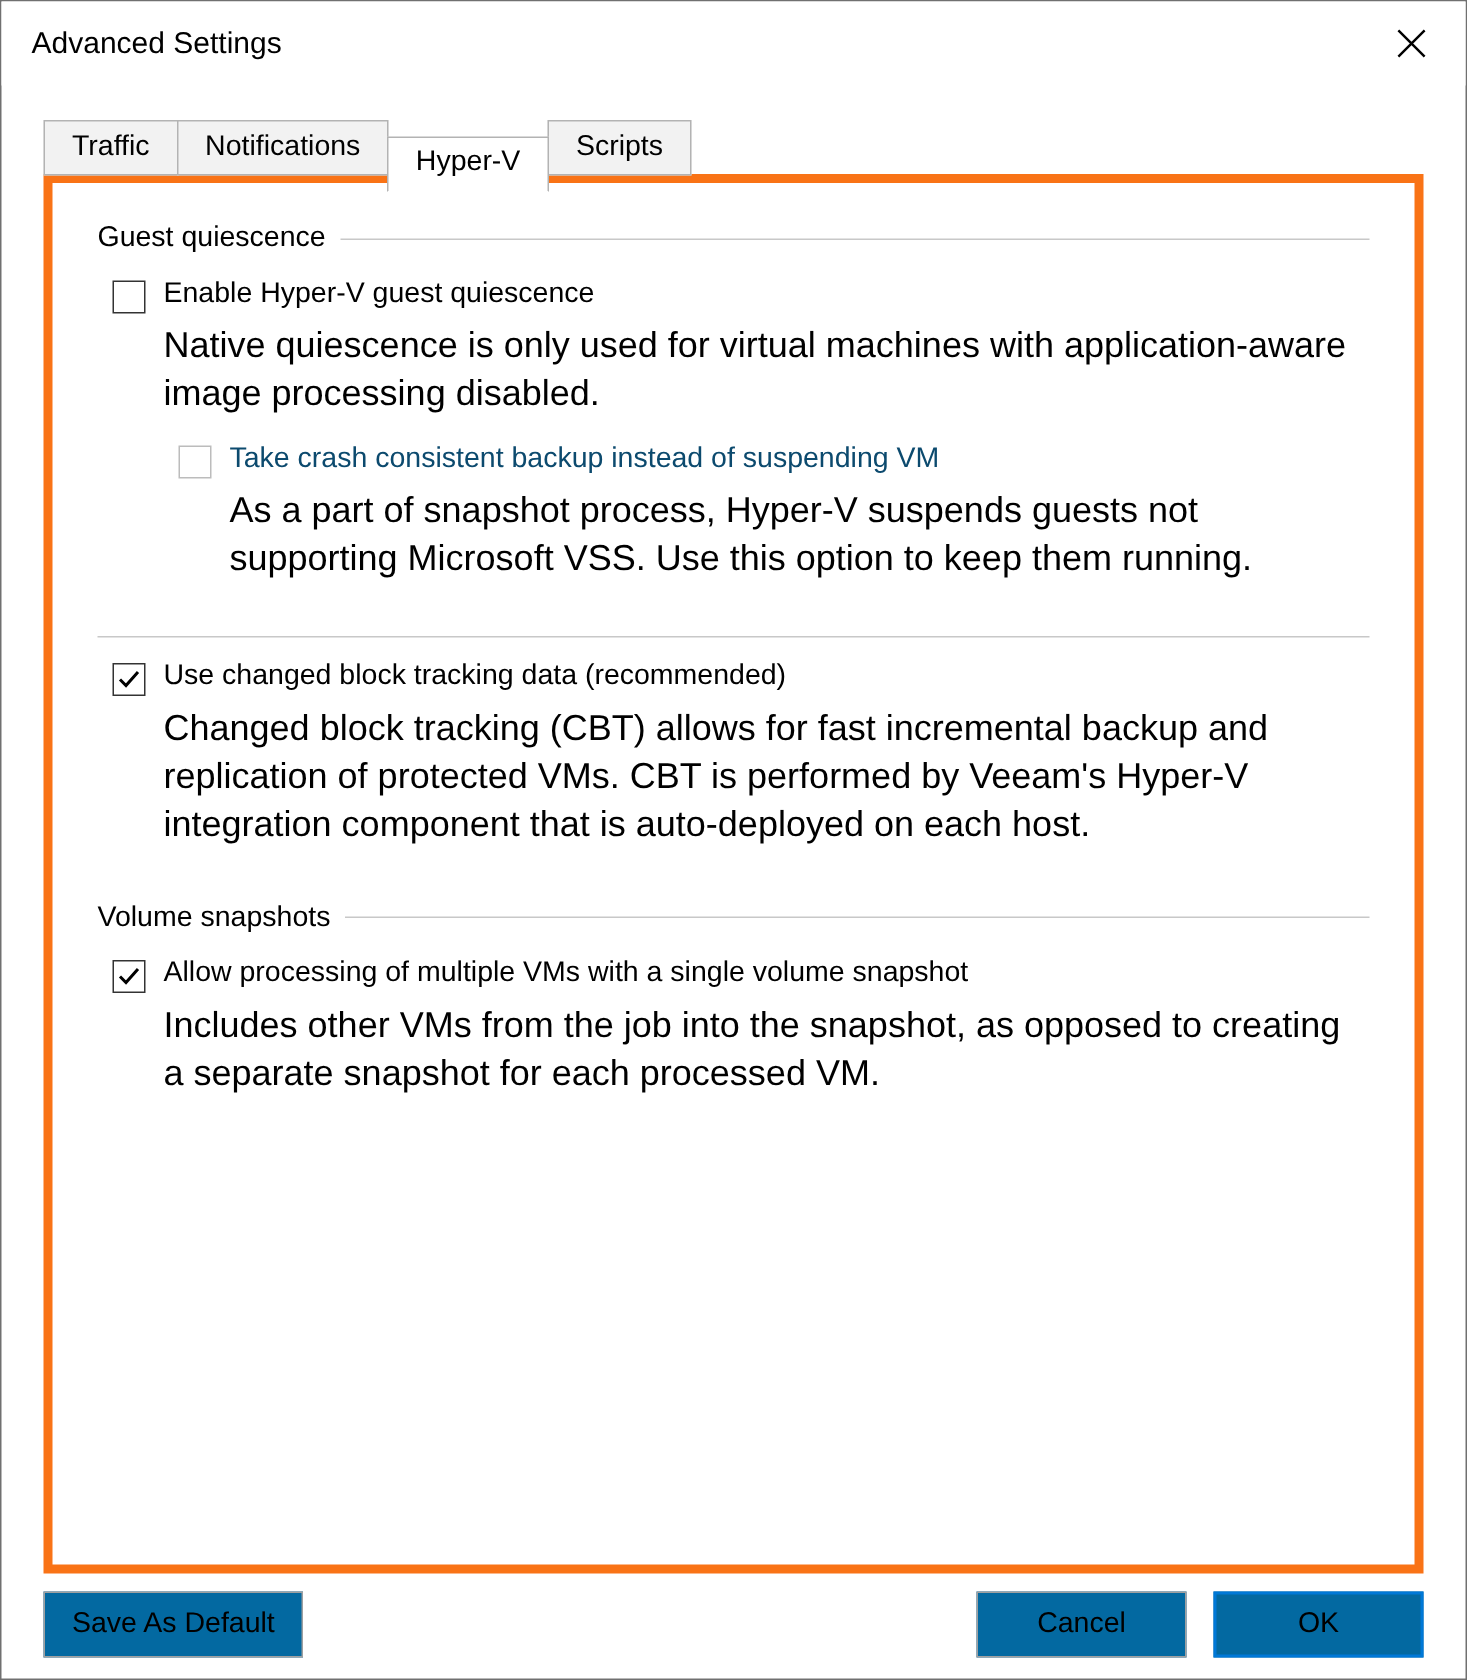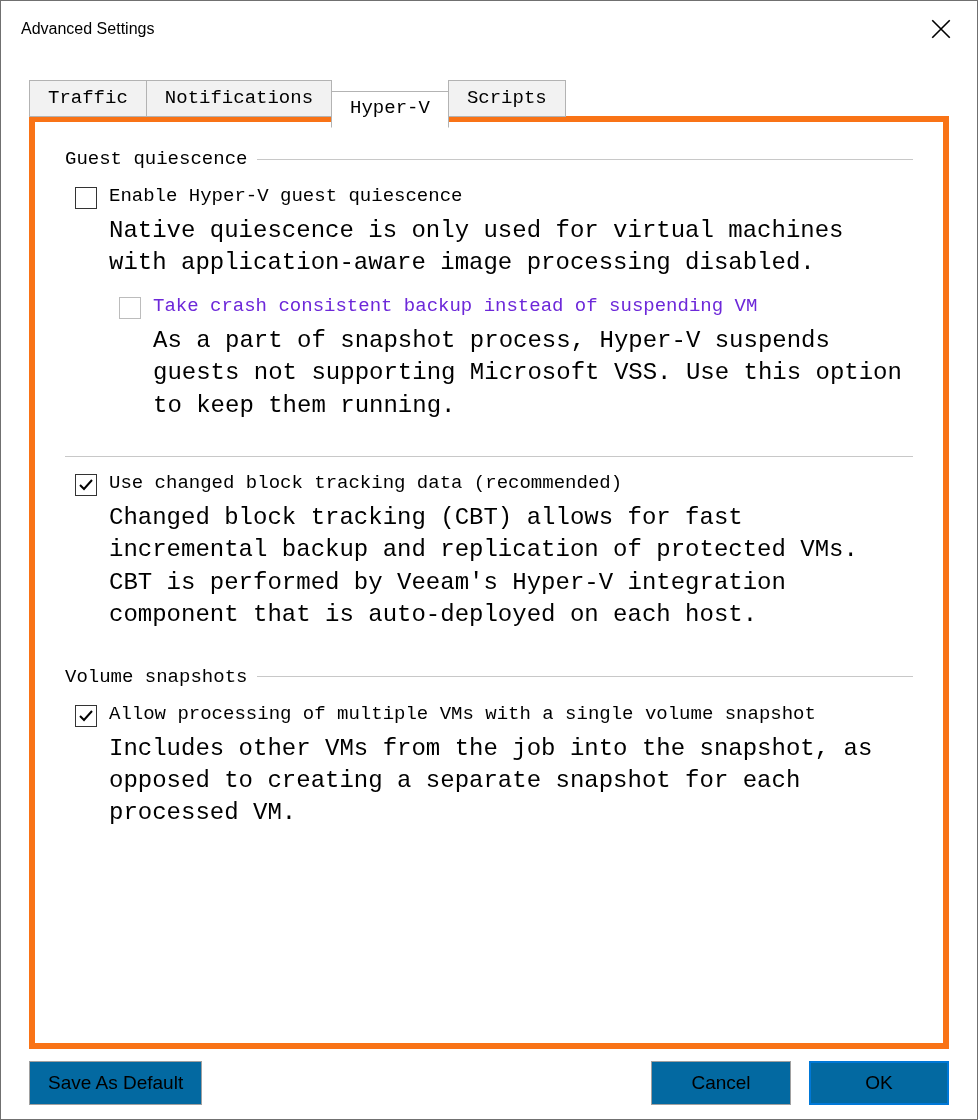--- a/index.html
+++ b/index.html
@@ -24,39 +24,38 @@
   }
   .titlebar {
     height: 56px;
     display: flex;
     align-items: center;
     padding: 0 12px 0 20px;
     background: #fff;
   }
   .titlebar .title {
     flex: 1;
-    font-size: 16px;
+    font-size: 20px;
   }
   .close-btn {
     width: 48px; height: 48px;
     display: flex; align-items: center; justify-content: center;
     cursor: pointer;
   }
   .close-btn svg { width: 20px; height: 20px; }
   .body {
     flex: 1;
     padding: 22px 28px 14px 28px;
     display: flex;
     flex-direction: column;
   }
   .tab-area {
     flex: 1;
     display: flex;
     flex-direction: column;
-    font-family: Liberation Mono, monospace;
   }
   .tab-row {
     display: flex;
     position: relative;
     z-index: 2;
   }
   .tab {
     border: 1px solid #b3b3b3;
     background: #f2f2f2;
     padding: 6px 18px 6px 18px;
@@ -115,21 +114,21 @@
   .checkbox.disabled {
     border-color: #bcbcbc;
     cursor: default;
   }
   .checkbox svg { width: 16px; height: 16px; display:none; }
   .checkbox.checked svg { display:block; }
   .check-label {
     font-size: 19px;
     line-height: 1.3;
   }
-  .check-label.disabled { color:#6d28d9; }
+  .check-label.disabled { color:#0c4a6e; }
   .desc {
     margin: 6px 0 0 44px;
     font-size: 24px;
     line-height: 1.35;
   }
   .sub {
     margin-left: 44px;
     margin-top: 14px;
   }
   .button-row {

